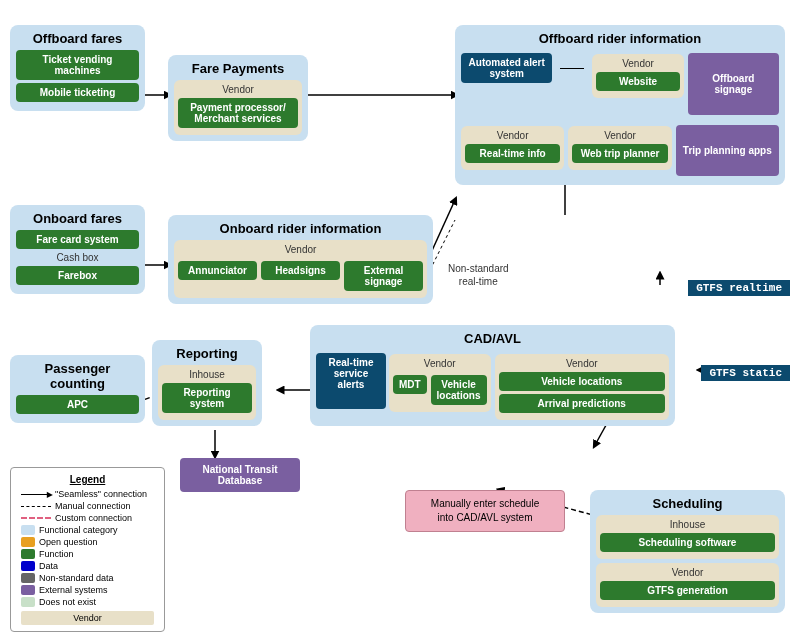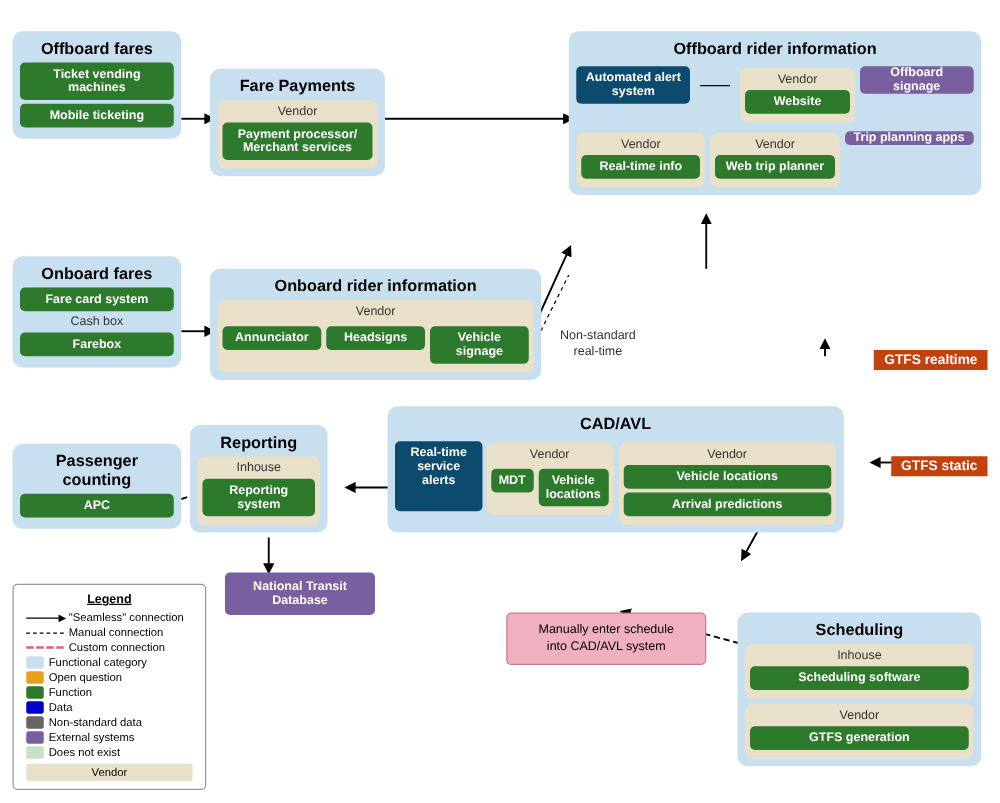--- a/index.html
+++ b/index.html
@@ -73,35 +73,36 @@
     .func-btn.light {
       background: #0c4a6e;
       color: #fff;
     }
 
     
     .ext-btn {
       background: #7a5fa0;
       color: #fff;
       border-radius: 4px;
-      padding: 0 6px;
+      padding: 20px 6px;
       text-align: center;
       font-size: 10px;
       font-weight: bold;
       margin: 3px auto;
       display: block;
     }
 
     
     .blue-badge {
-      background: #c2410c;
+      background: #0c4a6e;
       color: #fff;
       padding: 2px 8px;
       font-size: 11px;
       font-weight: bold;
+      font-family: Liberation Mono, monospace;
     }
 
     
     .arrow-svg {
       position: absolute;
       top: 0;
       left: 0;
       width: 800px;
       height: 642px;
       pointer-events: none;
@@ -237,21 +238,21 @@
     <div class="func-btn">Farebox</div>
   </div>
 
   <div class="cat-box" style="left:168px; top:215px; width:265px;">
     <div class="cat-title">Onboard rider information</div>
     <div class="vendor-box">
       <div class="vendor-label">Vendor</div>
       <div class="flex-row" style="justify-content:space-around;">
         <div class="func-btn" style="flex:1;">Annunciator</div>
         <div class="func-btn" style="flex:1;">Headsigns</div>
-        <div class="func-btn" style="flex:1;">Vehicle signage</div>
+        <div class="func-btn" style="flex:1;">External signage</div>
       </div>
     </div>
   </div>
 
   <div class="cat-box" style="left:455px; top:25px; width:330px;">
     <div class="cat-title">Offboard rider information</div>
     <div class="flex-row" style="margin-bottom:4px; align-items:flex-start;">
       <div style="flex:1;">
         <div class="func-btn light">Automated alert system</div>
       </div>

